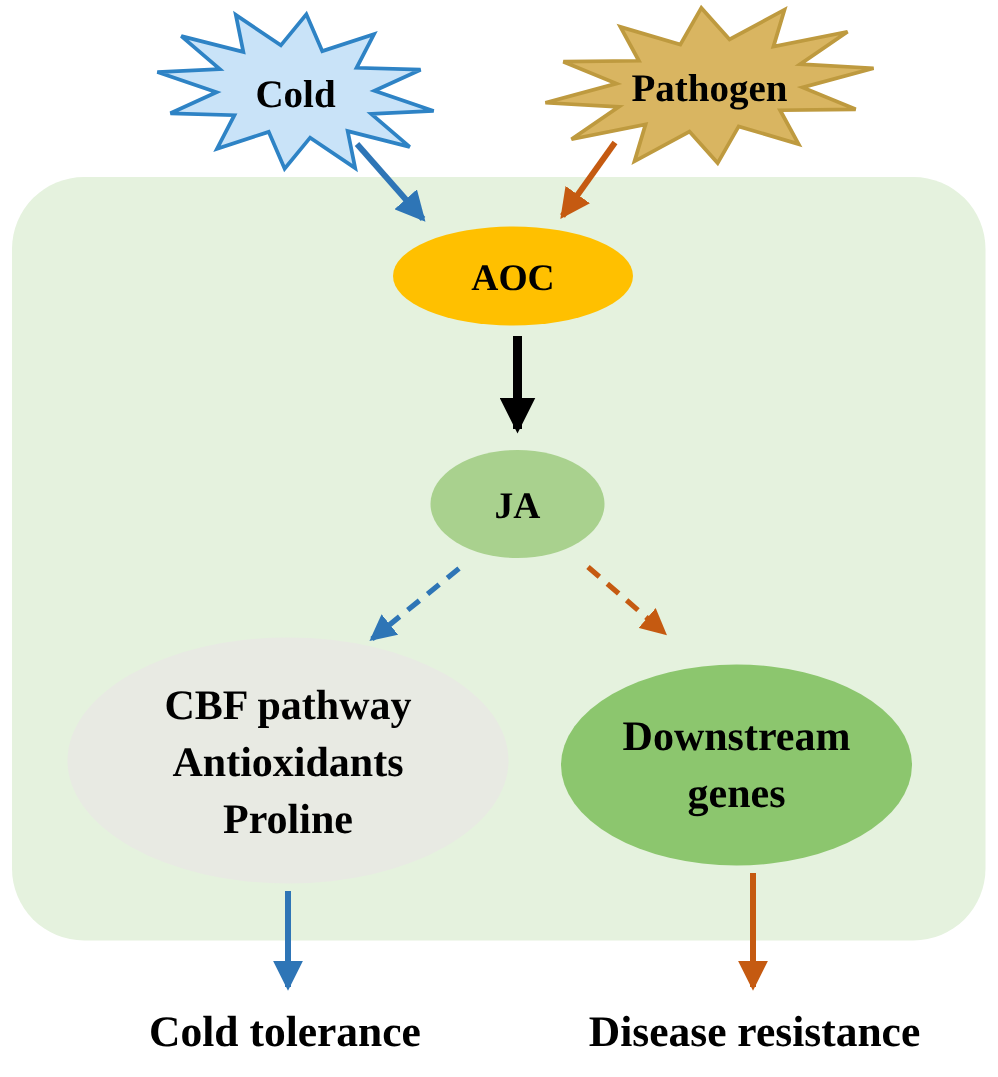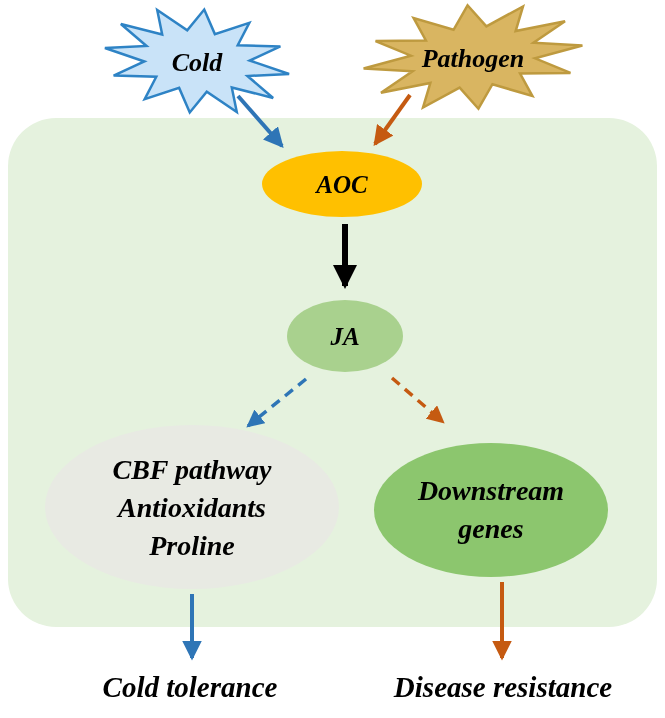--- a/index.html
+++ b/index.html
@@ -2,21 +2,20 @@
 <html><head>
 <meta charset="utf-8">
 <style>
   html, body { margin: 0; padding: 0; background: #ffffff; }
   .canvas {
     position: relative;
     width: 592px;
     height: 718px;
     background: #ffffff;
     font-family: "Liberation Serif", serif;
-    font-style: italic;
   }
   svg text {
     fill: #000000;
     font-family: "Liberation Serif", serif;
     font-weight: bold;
   }
   .node-label   { font-size: 26px; }
   .small-label  { font-size: 25px; }
   .big-label    { font-size: 28px; }
   .outcome-label{ font-size: 29px; }

